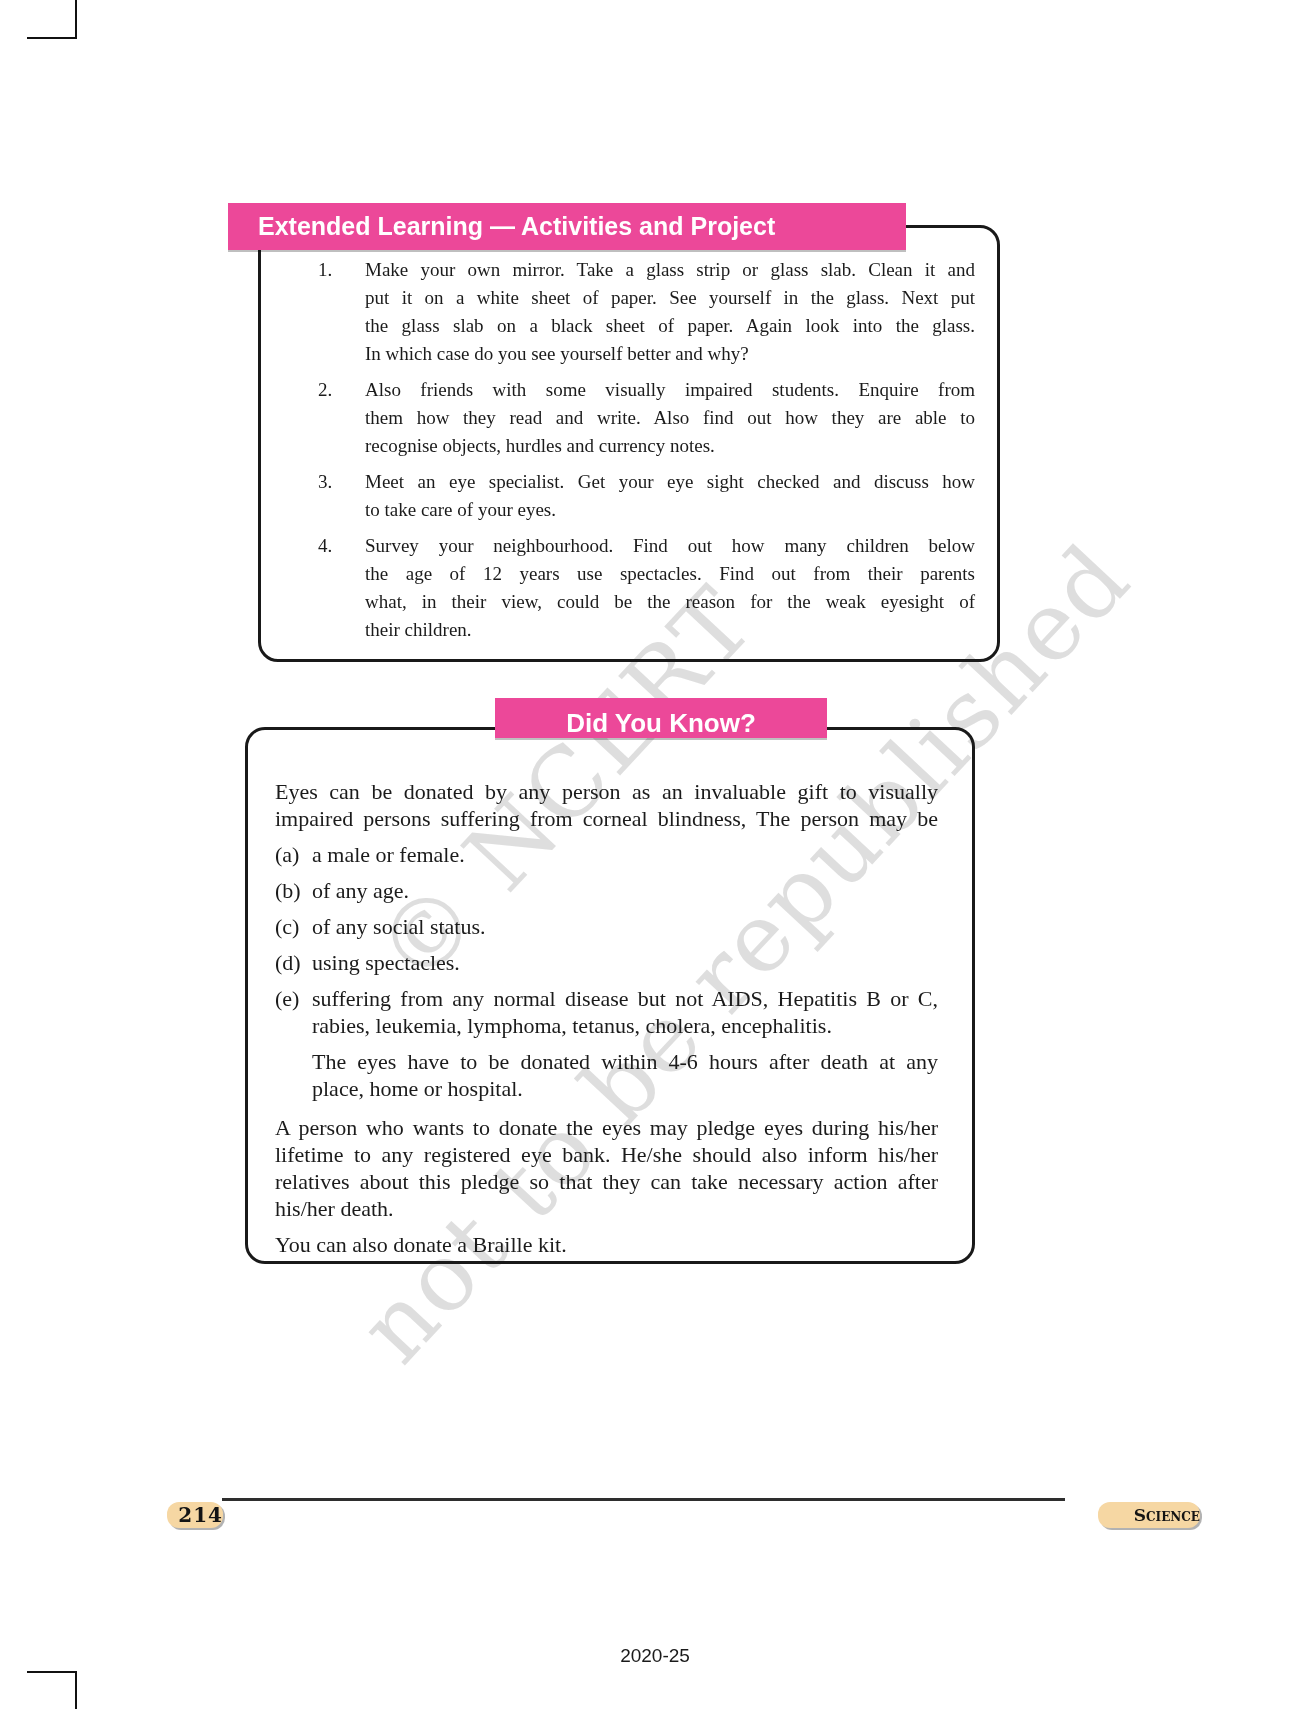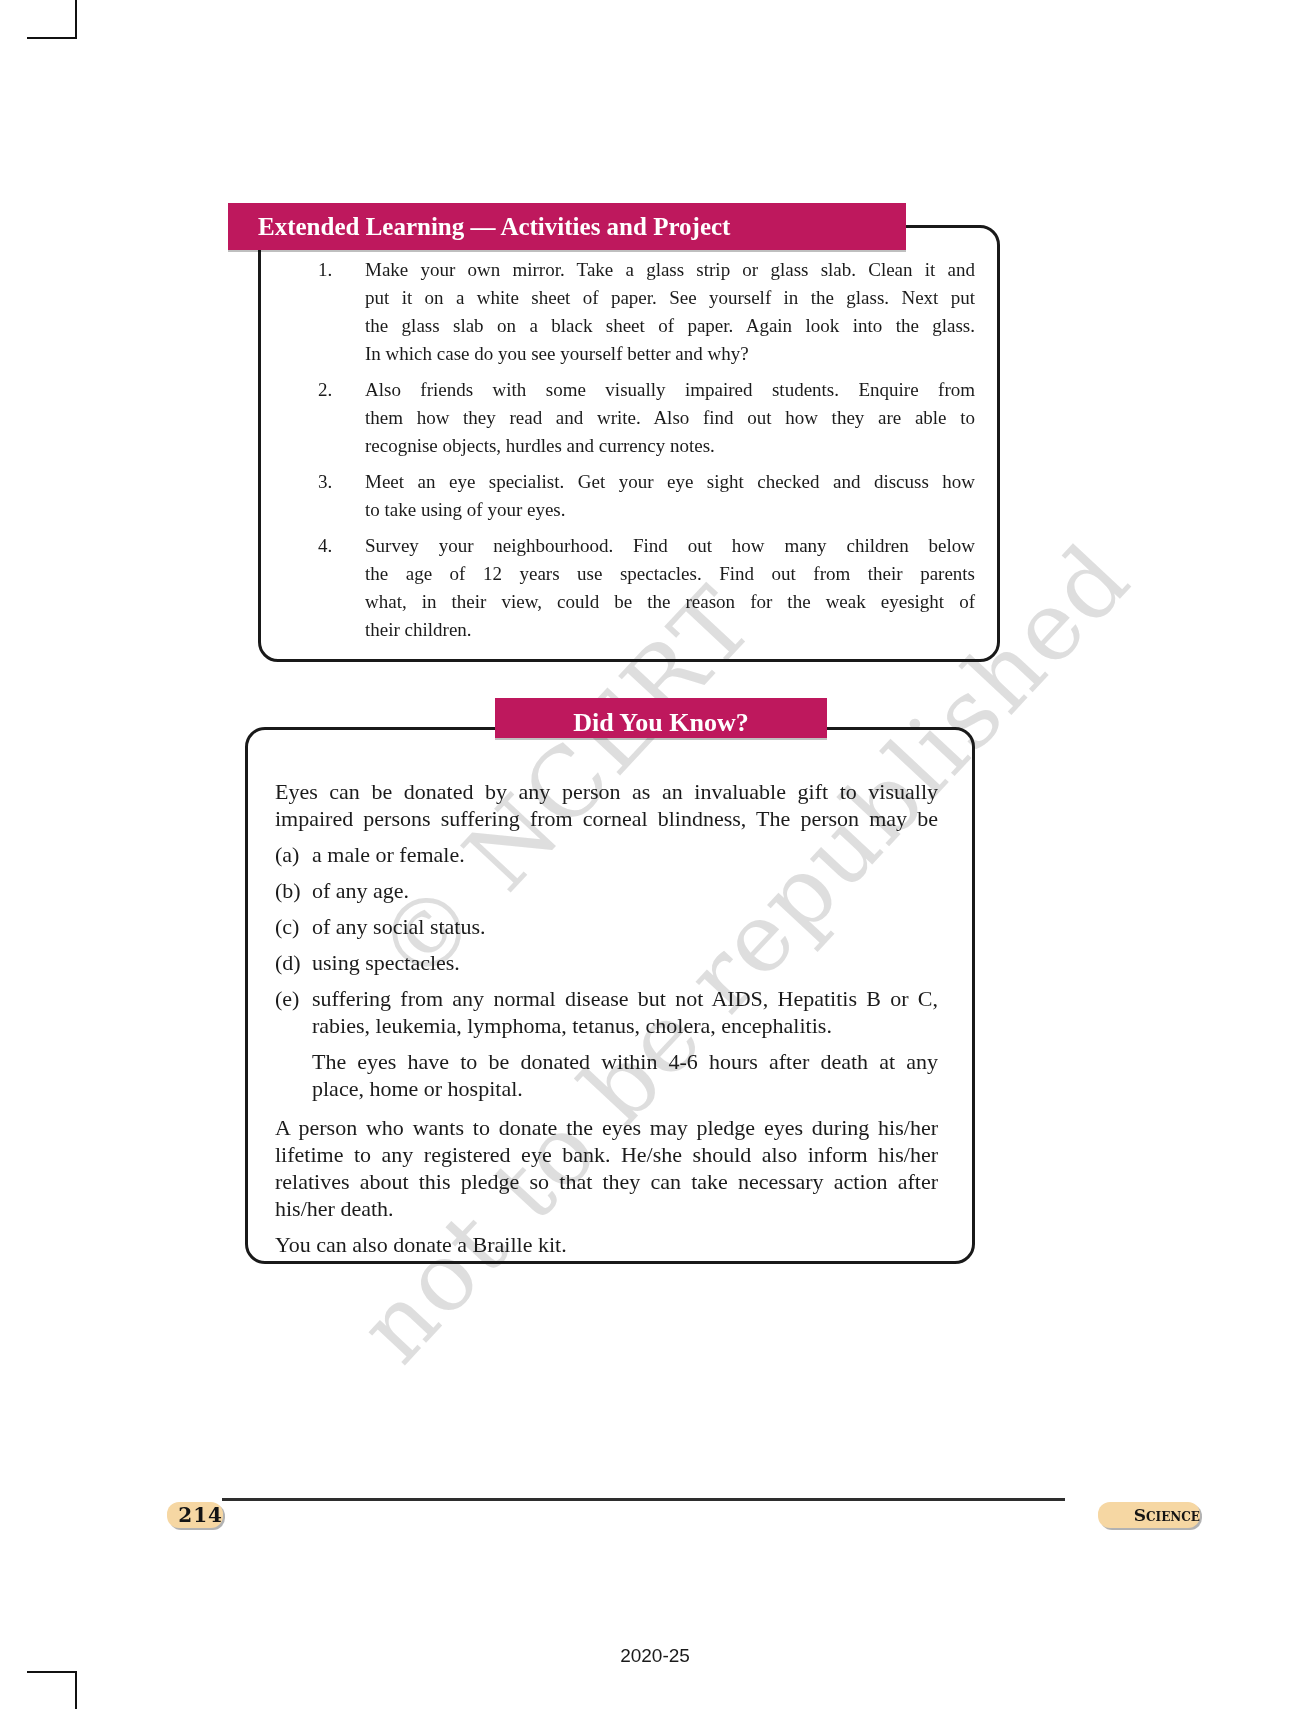--- a/index.html
+++ b/index.html
@@ -14,22 +14,22 @@
     border-right:2px solid #111;border-top:2px solid #111;}
   
   .watermark{
     position:absolute;left:90px;top:420px;width:1130px;height:900px;
     display:flex;flex-direction:column;justify-content:center;align-items:center;
     transform:rotate(-47deg);z-index:0;pointer-events:none;
     font-family:"DejaVu Serif", serif;font-size:95px;line-height:245px;
     color:#c9c9c9;opacity:0.6;white-space:nowrap;letter-spacing:2px;
   }
   
-  .band{position:absolute;background:#be185d;color:#ffffff;z-index:2;
-    font-family:Liberation Serif, serif;font-weight:bold;
+  .band{position:absolute;background:#ec4899;color:#ffffff;z-index:2;
+    font-family:Liberation Sans, sans-serif;font-weight:bold;
     box-shadow:0 2px 0 rgba(0,0,0,0.25);}
   .band1{left:228px;top:203px;width:678px;height:47px;line-height:47px;
     padding-left:30px;font-size:25px;white-space:nowrap;box-sizing:border-box;}
   .band2{left:495px;top:698px;width:332px;height:40px;line-height:50px;
     text-align:center;font-size:26px;}
   
   .rbox{position:absolute;border:3px solid #191919;border-radius:20px;
     background:transparent;z-index:1;box-sizing:border-box;}
   .box1{left:258px;top:225px;width:742px;height:437px;}
   .box2{left:245px;top:727px;width:730px;height:537px;}
@@ -97,21 +97,21 @@
         <div class="jl">Also friends with some visually impaired students. Enquire from</div>
         <div class="jl">them how they read and write. Also find out how they are able to</div>
         <div>recognise objects, hurdles and currency notes.</div>
       </div>
     </div>
 
     <div class="el-item">
       <div class="el-num">3.</div>
       <div class="el-text">
         <div class="jl">Meet an eye specialist. Get your eye sight checked and discuss how</div>
-        <div>to take using of your eyes.</div>
+        <div>to take care of your eyes.</div>
       </div>
     </div>
 
     <div class="el-item">
       <div class="el-num">4.</div>
       <div class="el-text">
         <div class="jl">Survey your neighbourhood. Find out how many children below</div>
         <div class="jl">the age of 12 years use spectacles. Find out from their parents</div>
         <div class="jl">what, in their view, could be the reason for the weak eyesight of</div>
         <div>their children.</div>

